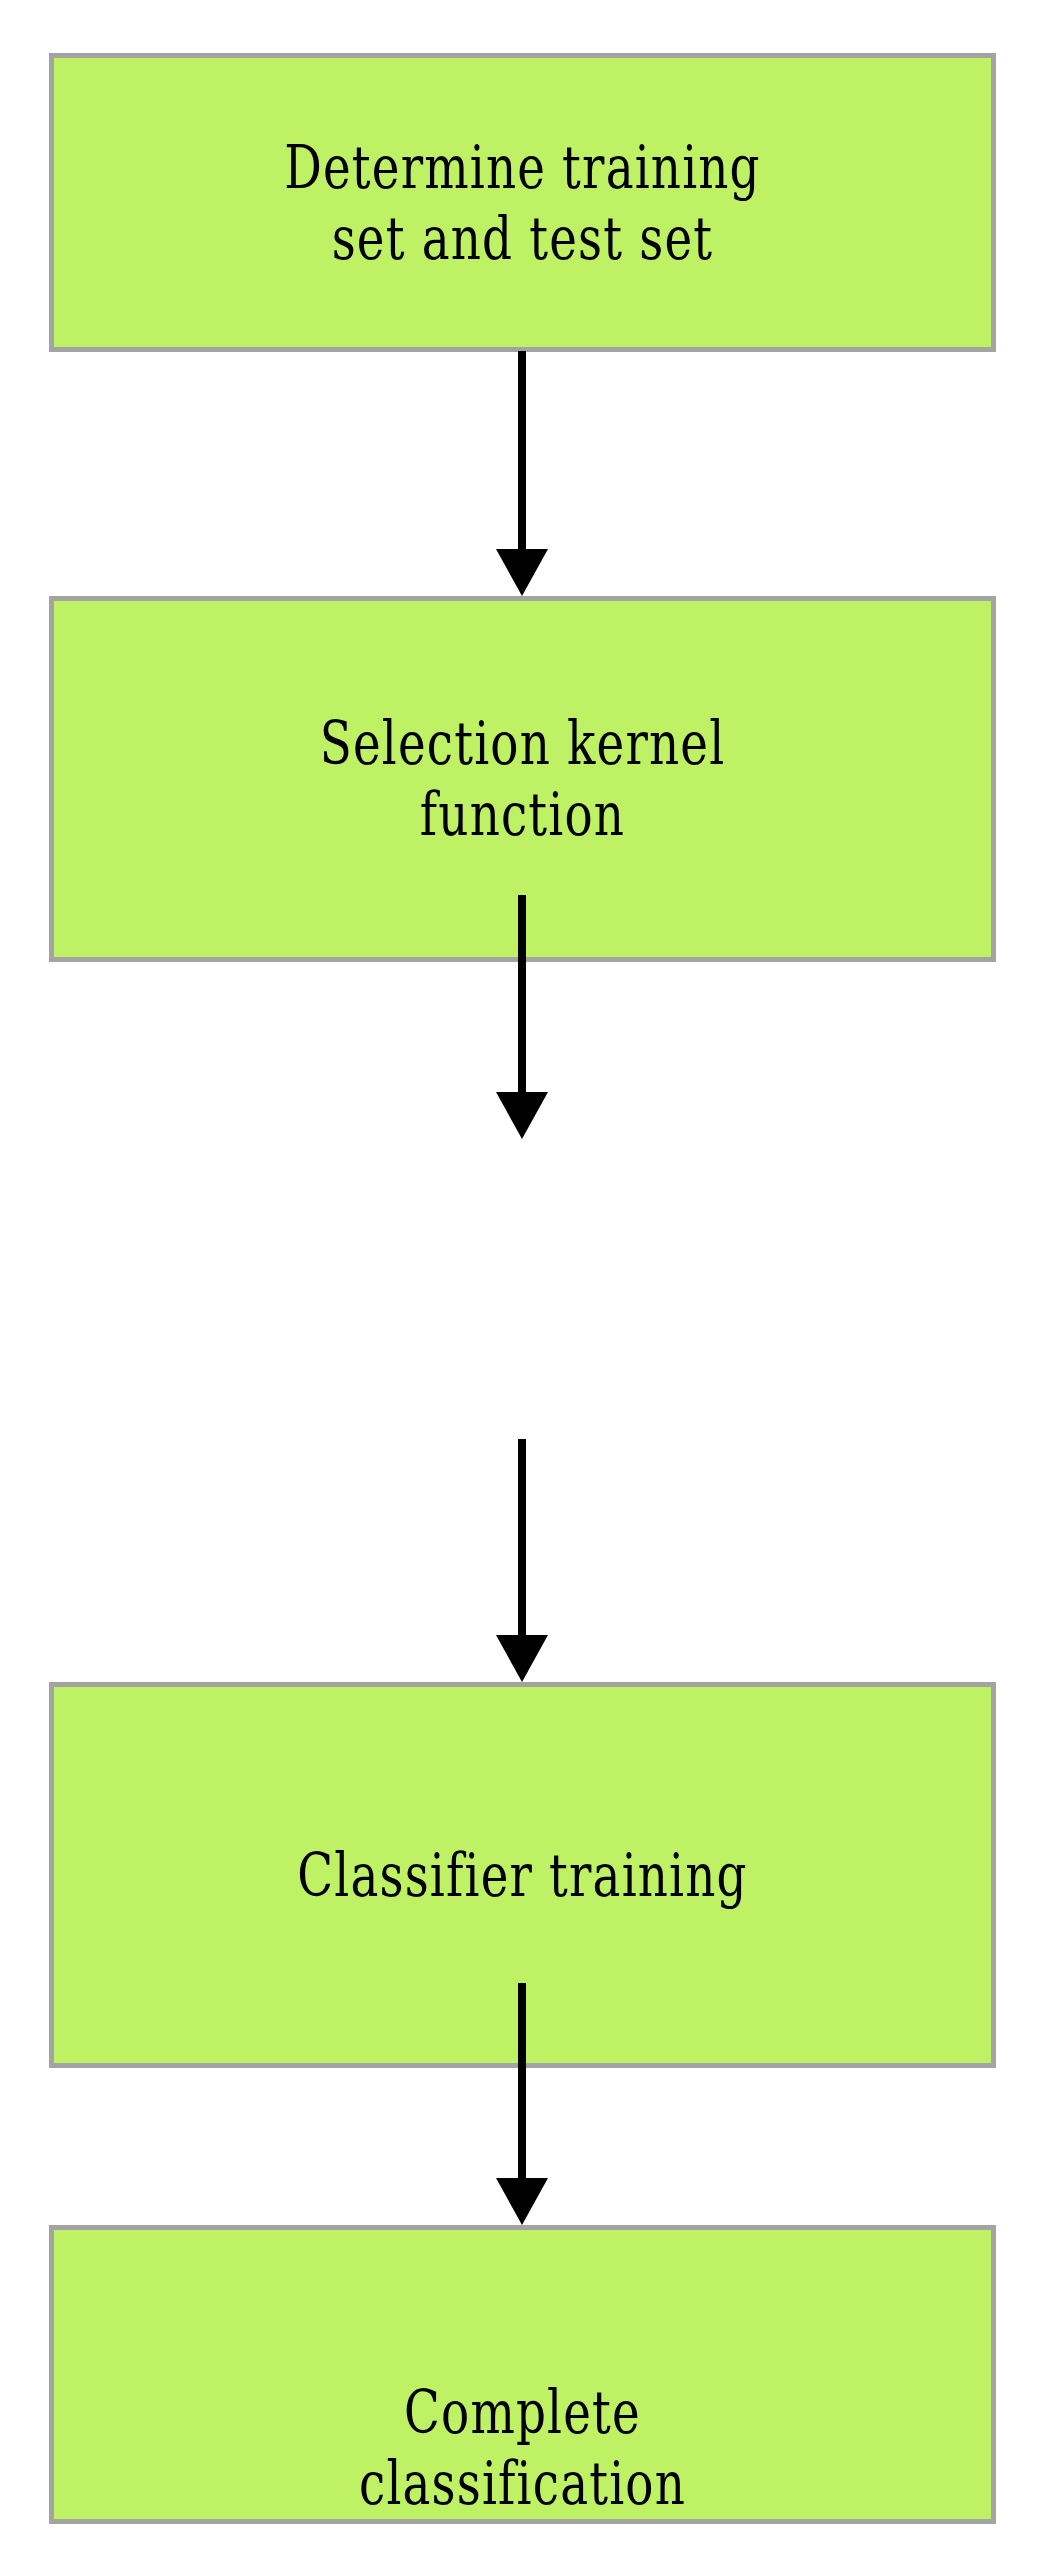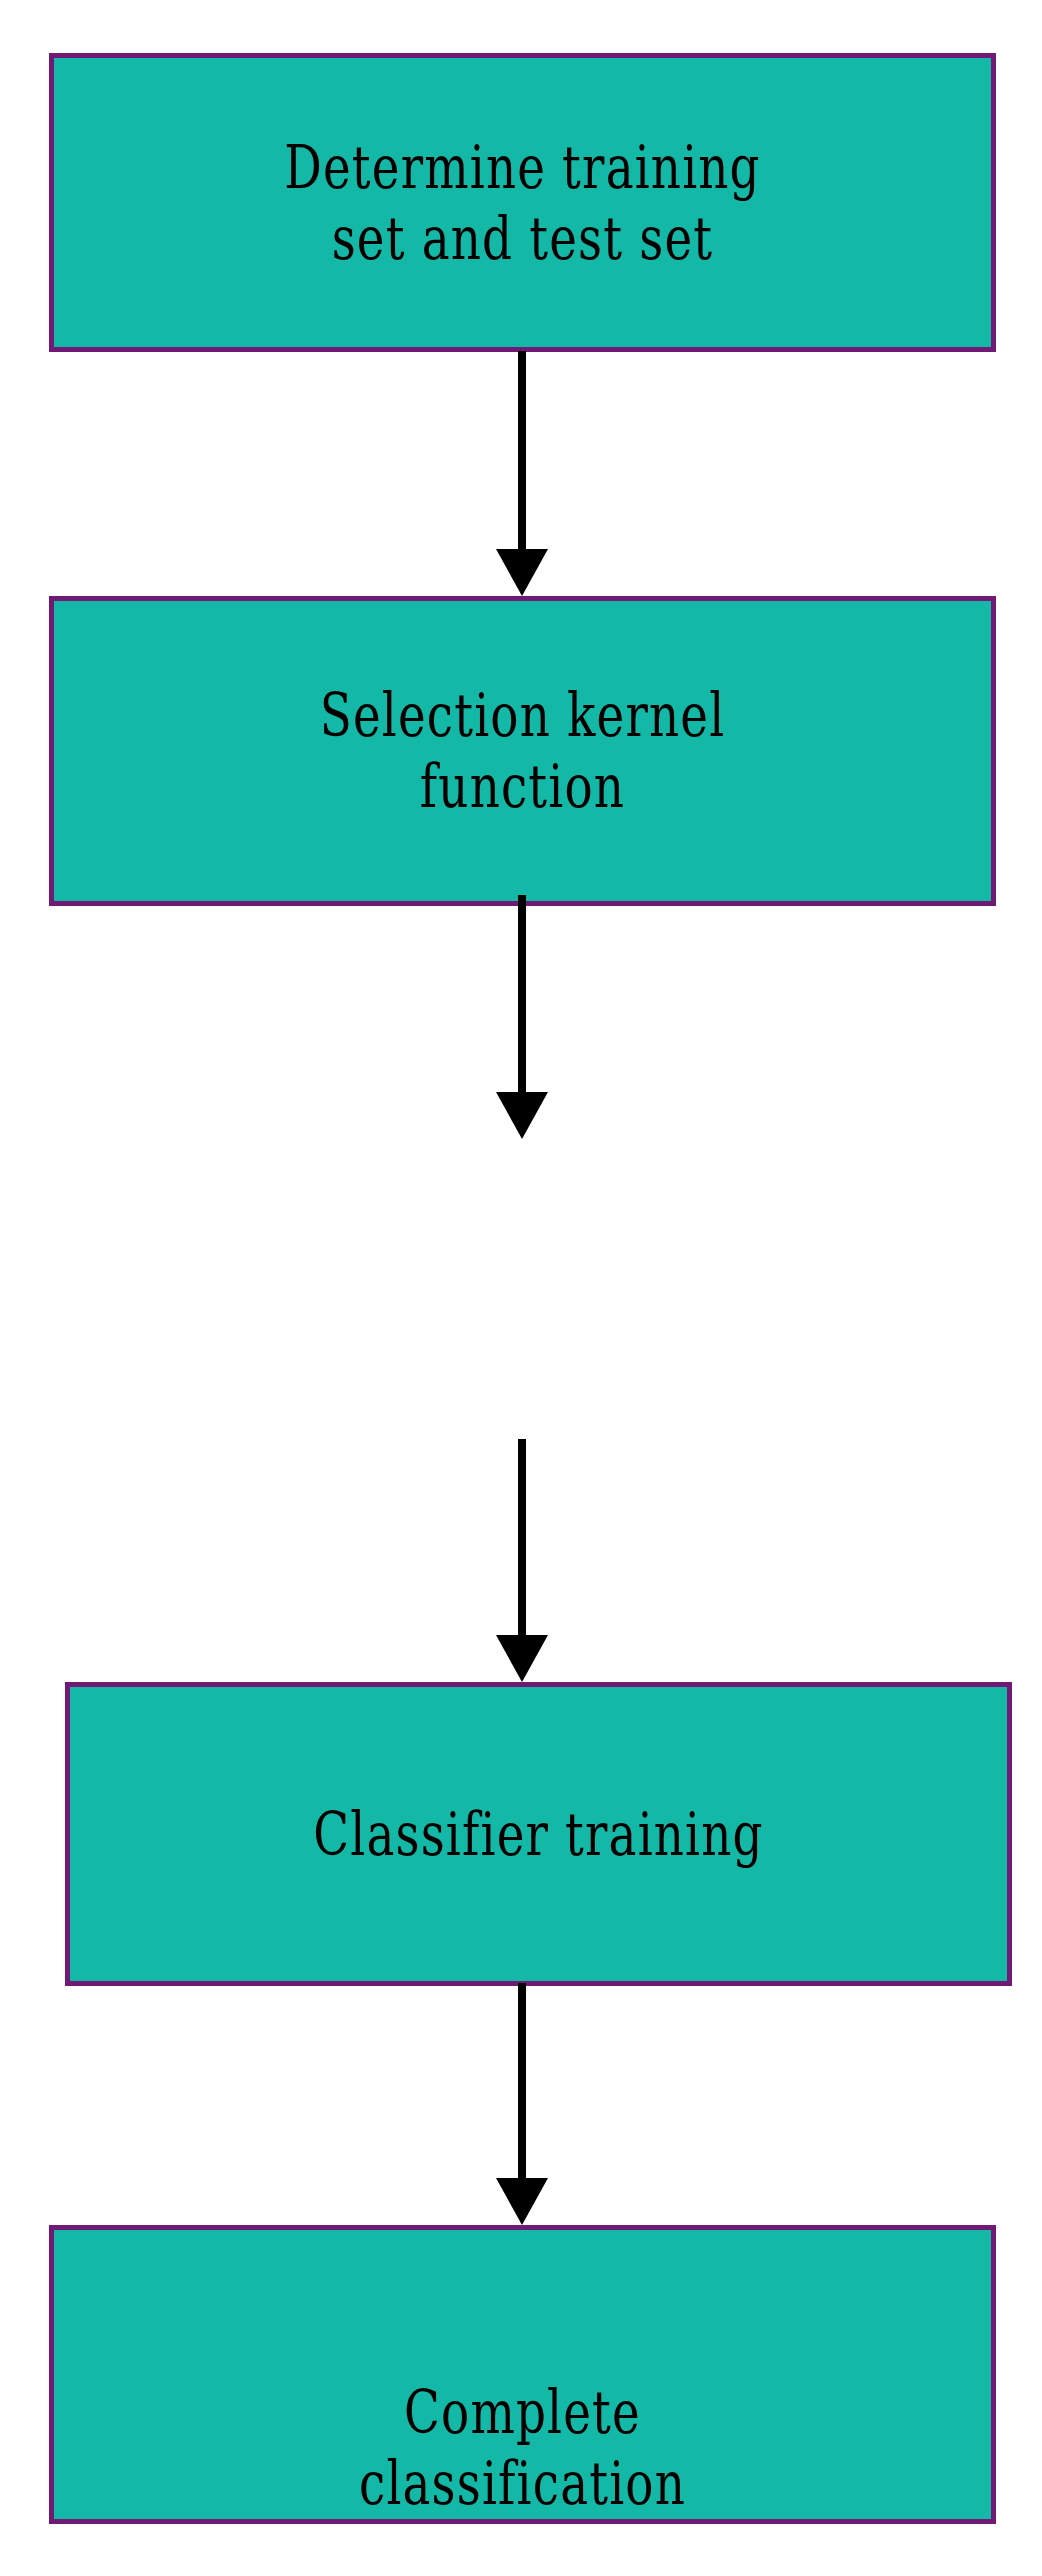--- a/index.html
+++ b/index.html
@@ -21,22 +21,22 @@
     top: 0;
     width: 1043px;
     height: 2576px;
   }
 
   .node {
     position: absolute;
     left: 49px;
     width: 947px;
     box-sizing: border-box;
-    border: 5px solid #701a75;
-    background: #14b8a6;
+    border: 5px solid #a3a3a3;
+    background: #bef264;
     display: flex;
     align-items: center;
     justify-content: center;
     text-align: center;
   }
 
   .node-label {
     font-family: "DejaVu Serif", serif;
     font-size: 60px;
     line-height: 1.18;
@@ -44,23 +44,23 @@
     color: #000000;
     white-space: pre-line;
     transform: scaleX(0.78);
     transform-origin: center center;
     display: block;
     width: 100%;
   }
 
   
   #node-0 { top: 53px;   height: 299px; }
-  #node-1 { top: 596px;  height: 310px; }
+  #node-1 { top: 596px;  height: 366px; }
   #node-2 { top: 1139px; height: 300px; }
-  #node-3 { top: 1682px; height: 304px; margin-left: 16px; }
+  #node-3 { top: 1682px; height: 386px; }
   #node-4 { top: 2225px; height: 299px; align-items: flex-end; }
 
   
   .connector {
     position: absolute;
     left: 0;
     width: 1043px;
   }
   .connector .stem {
     position: absolute;

